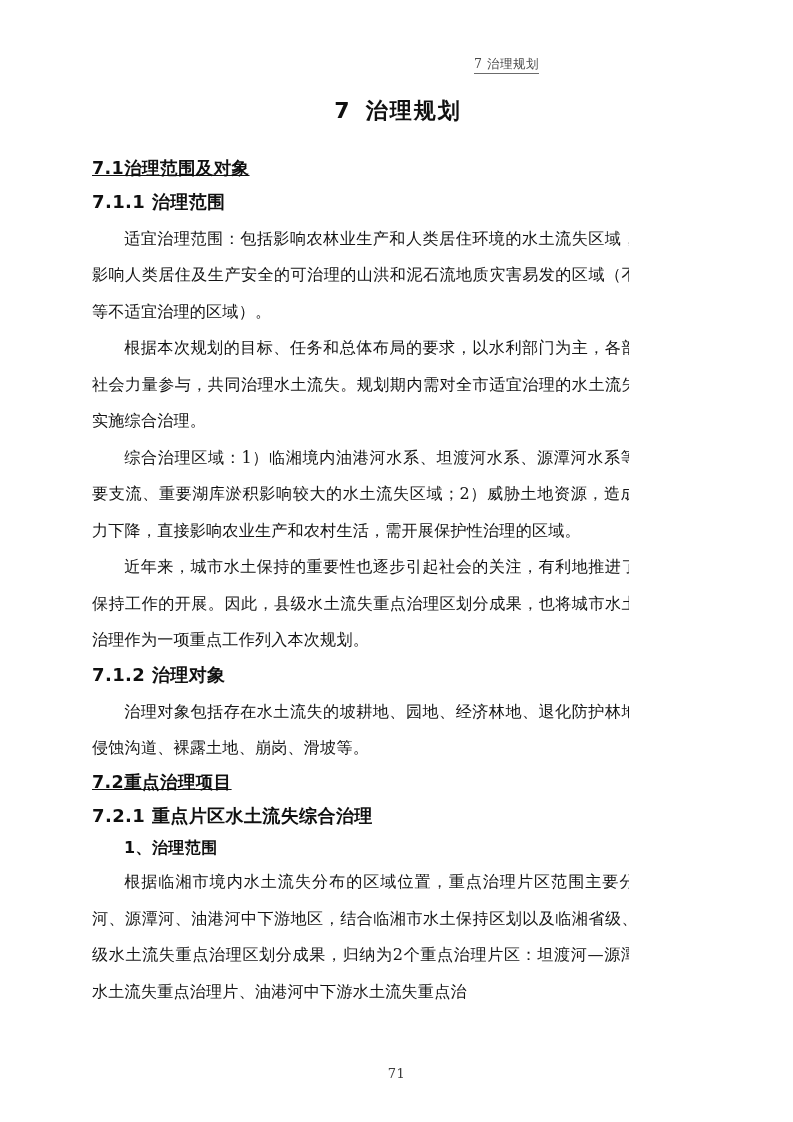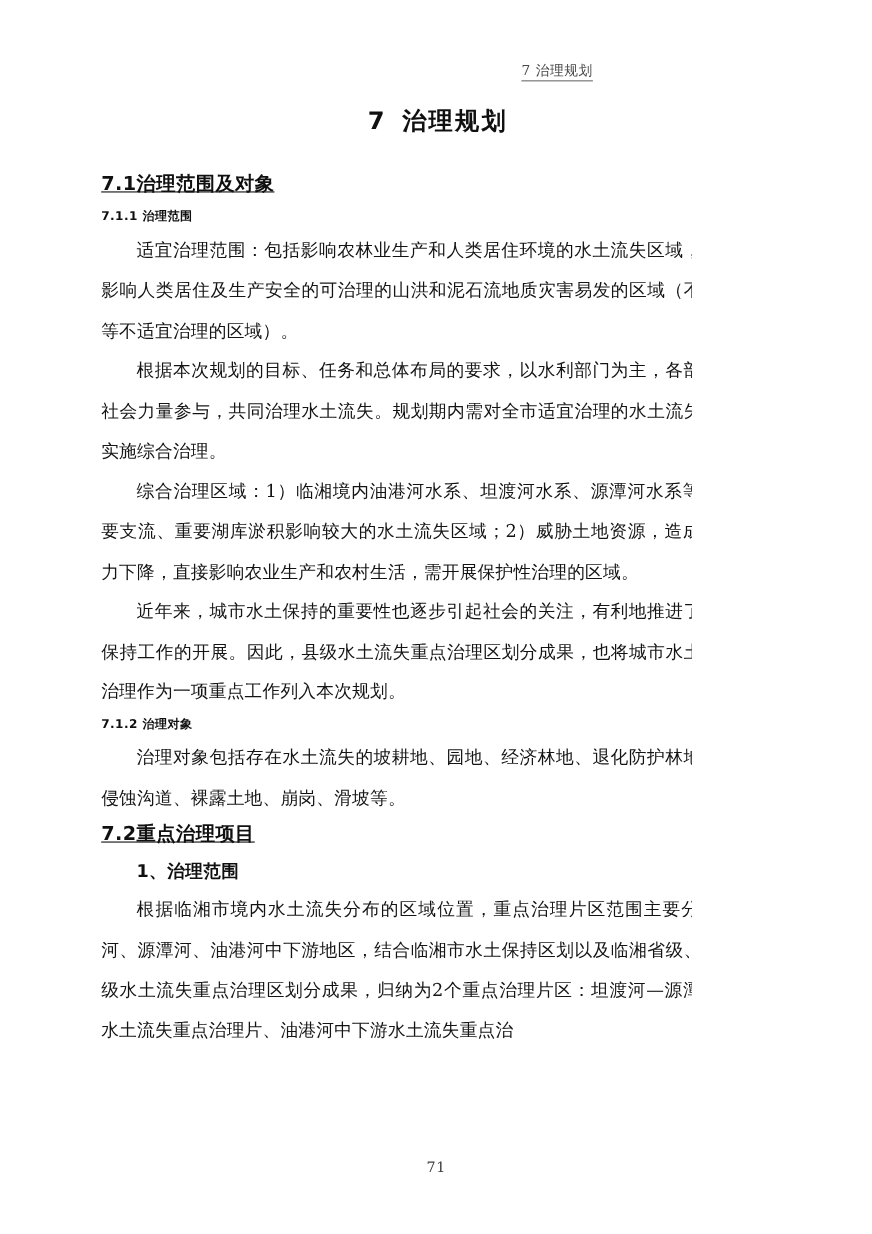--- a/index.html
+++ b/index.html
@@ -67,21 +67,21 @@
     font-size: 17.5px;
     letter-spacing: 0.4px;
     margin: 0 0 6px 0;
     line-height: 1.55;
     color: #101010;
     text-decoration: underline;
   }
   .h3 {
     font-family: "DejaVu Sans", "Liberation Sans", sans-serif;
     font-weight: bold;
-    font-size: 11px;
+    font-size: 18px;
     letter-spacing: 0.4px;
     margin: 0 0 4px 0;
     line-height: 1.6;
     color: #101010;
   }
   .h4 {
     font-family: "DejaVu Sans", "Liberation Sans", sans-serif;
     font-weight: bold;
     font-size: 16px;
     letter-spacing: 0.4px;
@@ -101,21 +101,21 @@
     text-align: justify;
     text-justify: inter-ideograph;
     color: #141414;
   }
 
   .gap-sm { height: 2px; }
 
   
   .page-footer {
     position: absolute;
-    bottom: 53px;
+    bottom: 40px;
     left: 0;
     width: 793px;
     text-align: center;
   }
   .page-footer .folio {
     font-family: "DejaVu Serif", "Liberation Serif", serif;
     font-size: 13px;
     color: #3c3c3c;
     letter-spacing: 0.5px;
   }
@@ -144,20 +144,21 @@
     <p class="body-text">近年来，城市水土保持的重要性也逐步引起社会的关注，有利地推进了城市水土保持工作的开展。因此，县级水土流失重点治理区划分成果，也将城市水土流失综合治理作为一项重点工作列入本次规划。</p>
 
     <div class="gap-sm"></div>
 
     <h3 class="h3">7.1.2 治理对象</h3>
     <p class="body-text">治理对象包括存在水土流失的坡耕地、园地、经济林地、退化防护林地、荒山、侵蚀沟道、裸露土地、崩岗、滑坡等。</p>
 
     <div class="gap-sm"></div>
 
     <h2 class="h2">7.2重点治理项目</h2>
+    <h3 class="h3">7.2.1 重点片区水土流失综合治理</h3>
     <h4 class="h4">1、治理范围</h4>
     <p class="body-text">根据临湘市境内水土流失分布的区域位置，重点治理片区范围主要分布在坦渡河、源潭河、油港河中下游地区，结合临湘市水土保持区划以及临湘省级、市级、县级水土流失重点治理区划分成果，归纳为2个重点治理片区：坦渡河—源潭河中下游水土流失重点治理片、油港河中下游水土流失重点治</p>
 
   </div>
 
   <div class="page-footer">
     <span class="folio">71</span>
   </div>
 
 </div>

